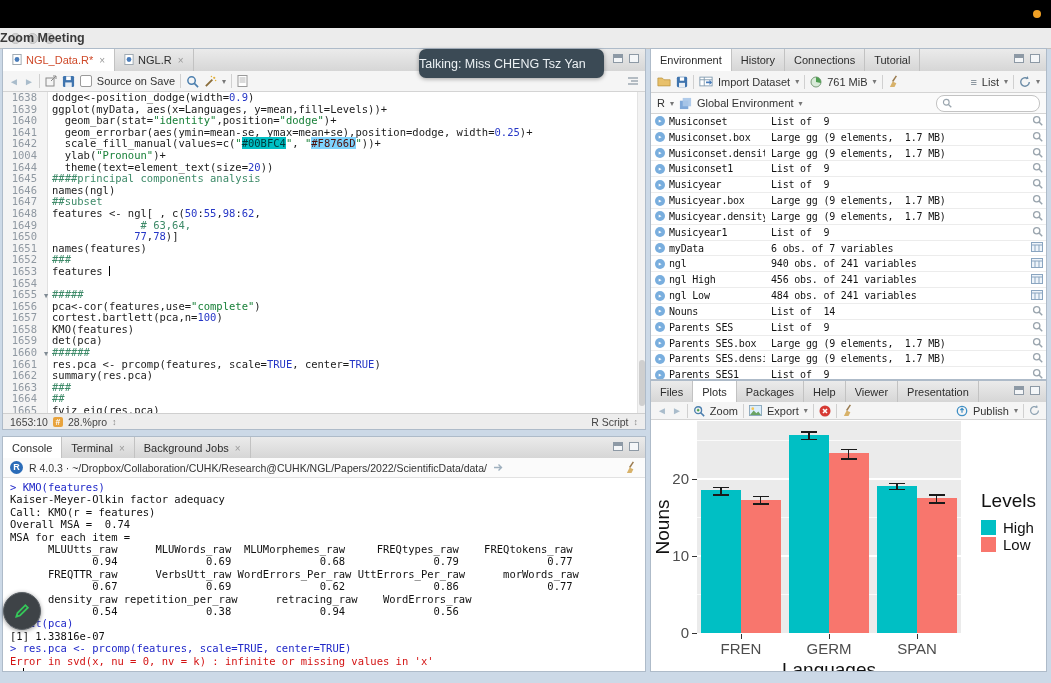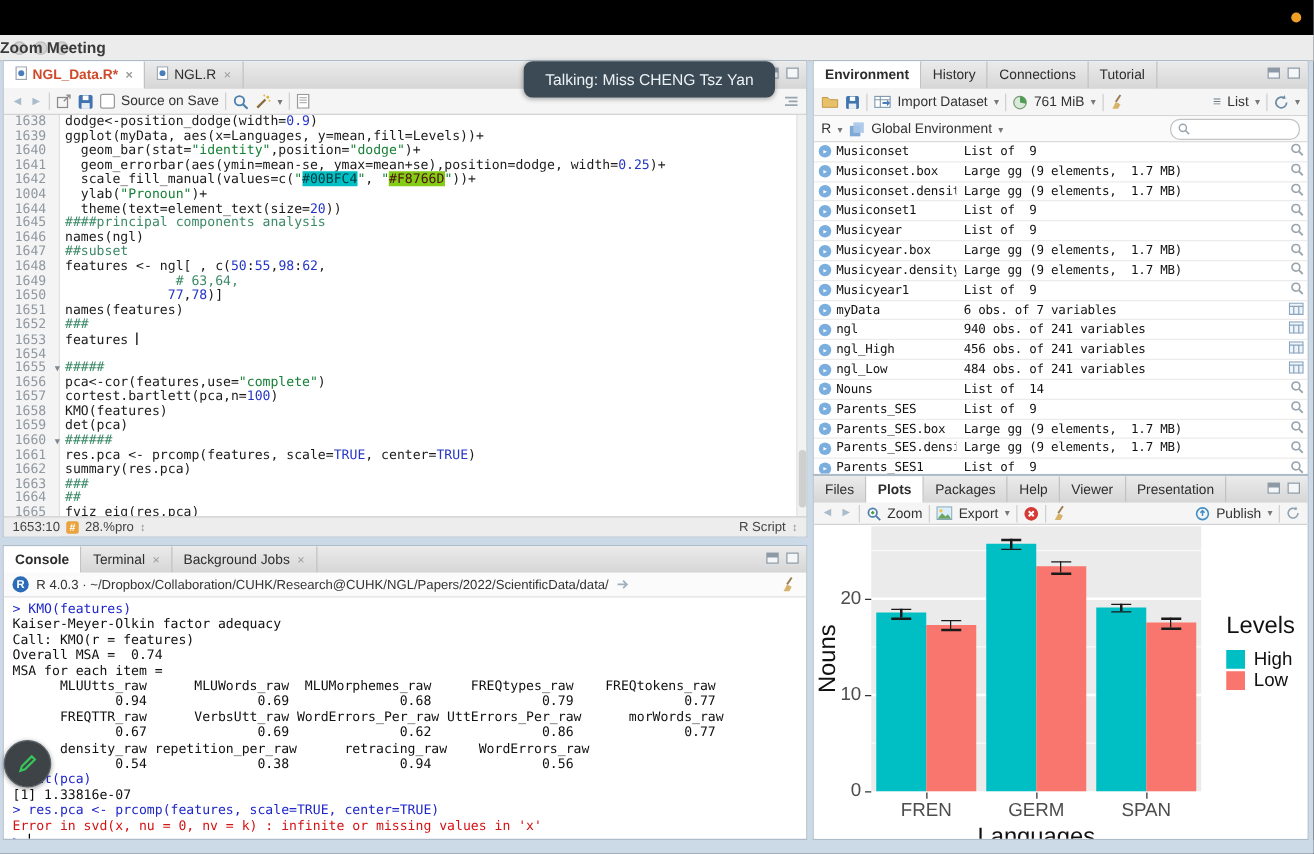--- a/index.html
+++ b/index.html
@@ -9,38 +9,38 @@
   
   #menubar{left:0;top:0;width:1051px;height:28px;background:#000;}
   #camdot{left:1033px;top:10px;width:8px;height:8px;border-radius:50%;background:#f0a025;}
   #titlebar{left:0;top:28px;width:1051px;height:20px;background:#ececec;border-bottom:1px solid #c0c0c0;}
   .light{position:absolute;top:4.5px;width:11px;height:11px;border-radius:50%;background:#d4d4d4;border:1px solid #bdbdbd;box-sizing:border-box;}
   #wtitle{left:0;top:31px;width:1051px;text-align:left;font-size:12.5px;font-weight:bold;color:#3a3a3a;}
   
   .pane{position:absolute;background:#fff;border:1px solid #aebbc9;box-sizing:border-box;overflow:hidden;}
   .tabbar{position:absolute;left:0;right:0;top:0;height:22px;background:linear-gradient(#ebebeb,#d6d6d6);border-bottom:1px solid #b3b3b3;white-space:nowrap;}
   .tab{display:inline-flex;align-items:center;gap:4px;height:22px;padding:0 9px;font-size:11px;color:#2d2d2d;border-right:1px solid #c2c2c2;box-sizing:border-box;vertical-align:top;}
-  .tab.active{background:#fff;font-weight:bold;justify-content:flex-end;}
+  .tab.active{background:#fff;font-weight:normal;justify-content:flex-end;}
   .tab .x{color:#9a9a9a;font-size:10px;margin-left:2px;}
   .toolbar{position:absolute;left:0;right:0;background:#f5f5f5;border-bottom:1px solid #d4d4d4;display:flex;align-items:center;gap:5px;padding:0 6px;box-sizing:border-box;font-size:11px;color:#333;}
   .tsep{width:1px;height:14px;background:#d0d0d0;}
   .caret{color:#777;font-size:8px;}
   .navarr{color:#a9bccb;font-size:10px;}
   .icon{display:inline-flex;align-items:center;}
   .panectl{position:absolute;right:6px;top:5px;display:flex;gap:6px;}
   .pmin{width:10px;height:9px;border:1px solid #8d99a5;box-sizing:border-box;background:#f4f6f8;border-top:4px solid #8d99a5;}
   .pmax{width:10px;height:9px;border:1px solid #8d99a5;box-sizing:border-box;background:#f4f6f8;}
   
   #code{left:0;top:43px;width:642px;height:371px;background:#fff;overflow:hidden;position:absolute;}
   #gutterbg{position:absolute;left:0;top:0;bottom:0;width:44px;background:#f4f4f4;border-right:1px solid #e0e0e0;}
   .cl{position:relative;height:11.6px;line-height:11.6px;font-family:"DejaVu Sans Mono",monospace;font-size:10.5px;white-space:pre;color:#1b1b1b;}
   .cl .ln{display:inline-block;width:34px;text-align:right;color:#8f98a1;padding-right:3px;}
   .cl .fz{display:inline-block;width:12px;color:#7f8a93;font-size:7px;text-align:center;}
   .tok-c{color:#3d8a68;}.tok-s{color:#188038;}.tok-n{color:#2536c6;}.tok-k{color:#2536c6;}
-  .tok-hex1{background:#00BFC4;color:#00393b;}.tok-hex2{background:#84cc16;color:#4c100c;margin-top:20px;}
+  .tok-hex1{background:#00BFC4;color:#00393b;}.tok-hex2{background:#7dd3fc;color:#4c100c;margin-top:20px;}
   .tcaret{display:inline-block;width:1px;height:10px;background:#000;vertical-align:-1px;}
   #edscroll{left:634px;top:43px;width:8px;height:371px;background:#f2f2f2;border-left:1px solid #e3e3e3;position:absolute;}
   #edthumb{position:absolute;left:1px;width:6px;height:46px;top:268px;background:#cfcfcf;border-radius:3px;}
   .statusbar{position:absolute;left:0;right:0;bottom:0;height:16px;background:#ededed;border-top:1px solid #cfcfcf;display:flex;align-items:center;font-size:10.5px;color:#444;padding:0 7px;gap:5px;box-sizing:border-box;}
   .secicon{display:inline-block;width:10px;height:10px;background:#e8a33d;color:#fff;font-size:8.5px;line-height:10px;text-align:center;border-radius:2px;font-weight:bold;}
   .updn{color:#888;font-size:9px;}
   
   #rrow{position:absolute;left:0;right:0;top:21px;height:20px;background:#fbfbfb;border-bottom:1px solid #e2e2e2;display:flex;align-items:center;gap:6px;padding:0 7px;font-size:10.5px;color:#333;box-sizing:border-box;}
   .rbadge{display:inline-block;width:13px;height:13px;border-radius:50%;background:#2b6cb8;color:#fff;font-size:9px;font-weight:bold;text-align:center;line-height:13px;}
   #cout{position:absolute;left:0;right:0;top:41px;bottom:0;padding:3px 0 0 7px;font-family:"DejaVu Sans Mono",monospace;font-size:10.5px;line-height:12.4px;white-space:pre;overflow:hidden;}
@@ -53,22 +53,22 @@
   .eval{flex:1;overflow:hidden;white-space:pre;padding-left:6px;}
   .eact{flex:none;width:18px;text-align:center;}
   #envsep{position:absolute;left:113px;top:65px;bottom:0;width:1px;background:#e6e6e6;}
   .searchbox{display:flex;align-items:center;gap:3px;width:92px;height:15px;border:1px solid #c3c3c3;border-radius:8px;background:#fff;padding:0 5px;}
   
   #plot-canvas{position:absolute;left:0;top:39px;width:395px;height:251px;background:#fff;}
   .pc{position:absolute;}
   .ticklab{position:absolute;color:#4d4d4d;font-size:15px;}
   .axtitle{position:absolute;color:#111;font-size:19px;}
   
-  #talking{left:419px;top:49px;width:201px;height:29px;background:#3b4a55;border-radius:7px;color:#ecf1f4;
-           font-size:12.5px;display:flex;align-items:center;justify-content:center;box-shadow:0 1px 4px rgba(0,0,0,.35);}
+  #talking{left:419px;top:49px;width:185px;height:29px;background:#3b4a55;border-radius:7px;color:#ecf1f4;
+           font-size:12.5px;display:flex;align-items:center;box-shadow:0 1px 4px rgba(0,0,0,.35);}
   #annot{left:3px;top:592px;width:38px;height:38px;border-radius:50%;background:#3e4347;border:1px solid #5a6065;box-sizing:border-box;display:flex;align-items:center;justify-content:center;box-shadow:0 1px 4px rgba(0,0,0,.4);}
   #bottomstrip{left:0;top:672px;width:1051px;height:11px;background:#ccd9e7;}
   .chk{display:inline-block;width:10px;height:10px;border:1px solid #9a9a9a;background:#fff;border-radius:2px;}
 </style>
 </head>
 <body>
 
 <div id="app">
 
   <div class="abs" id="menubar">

